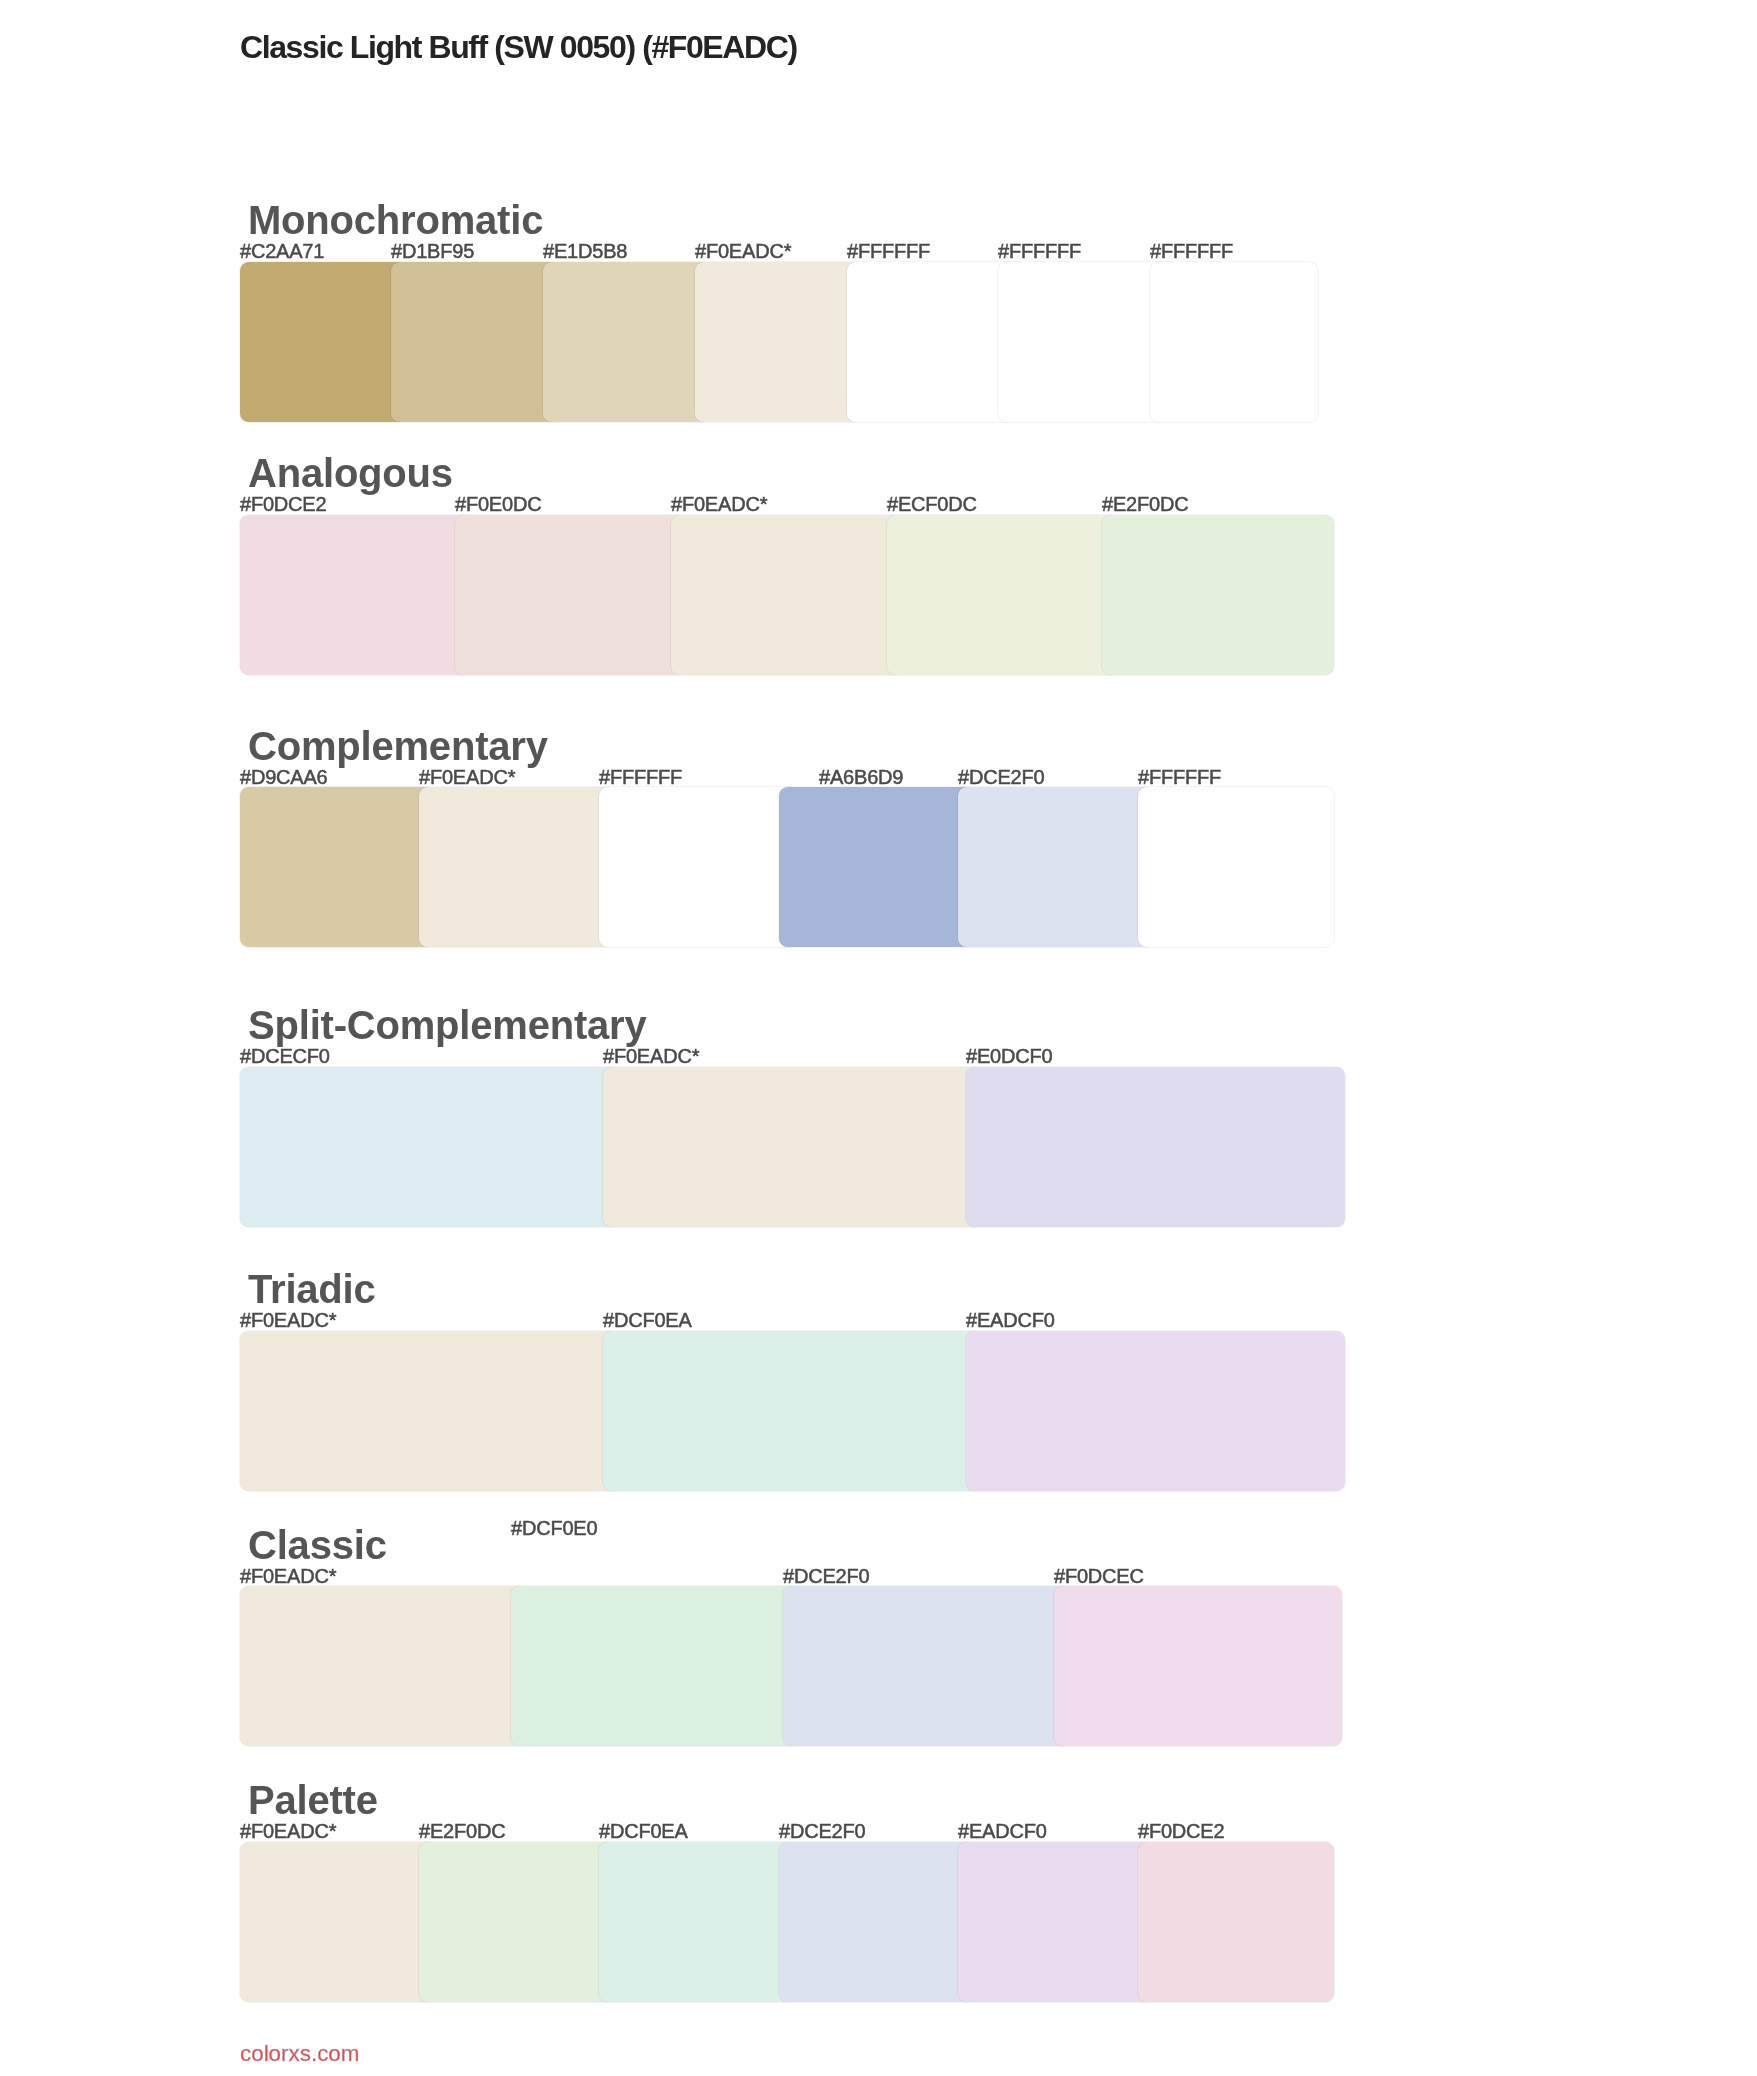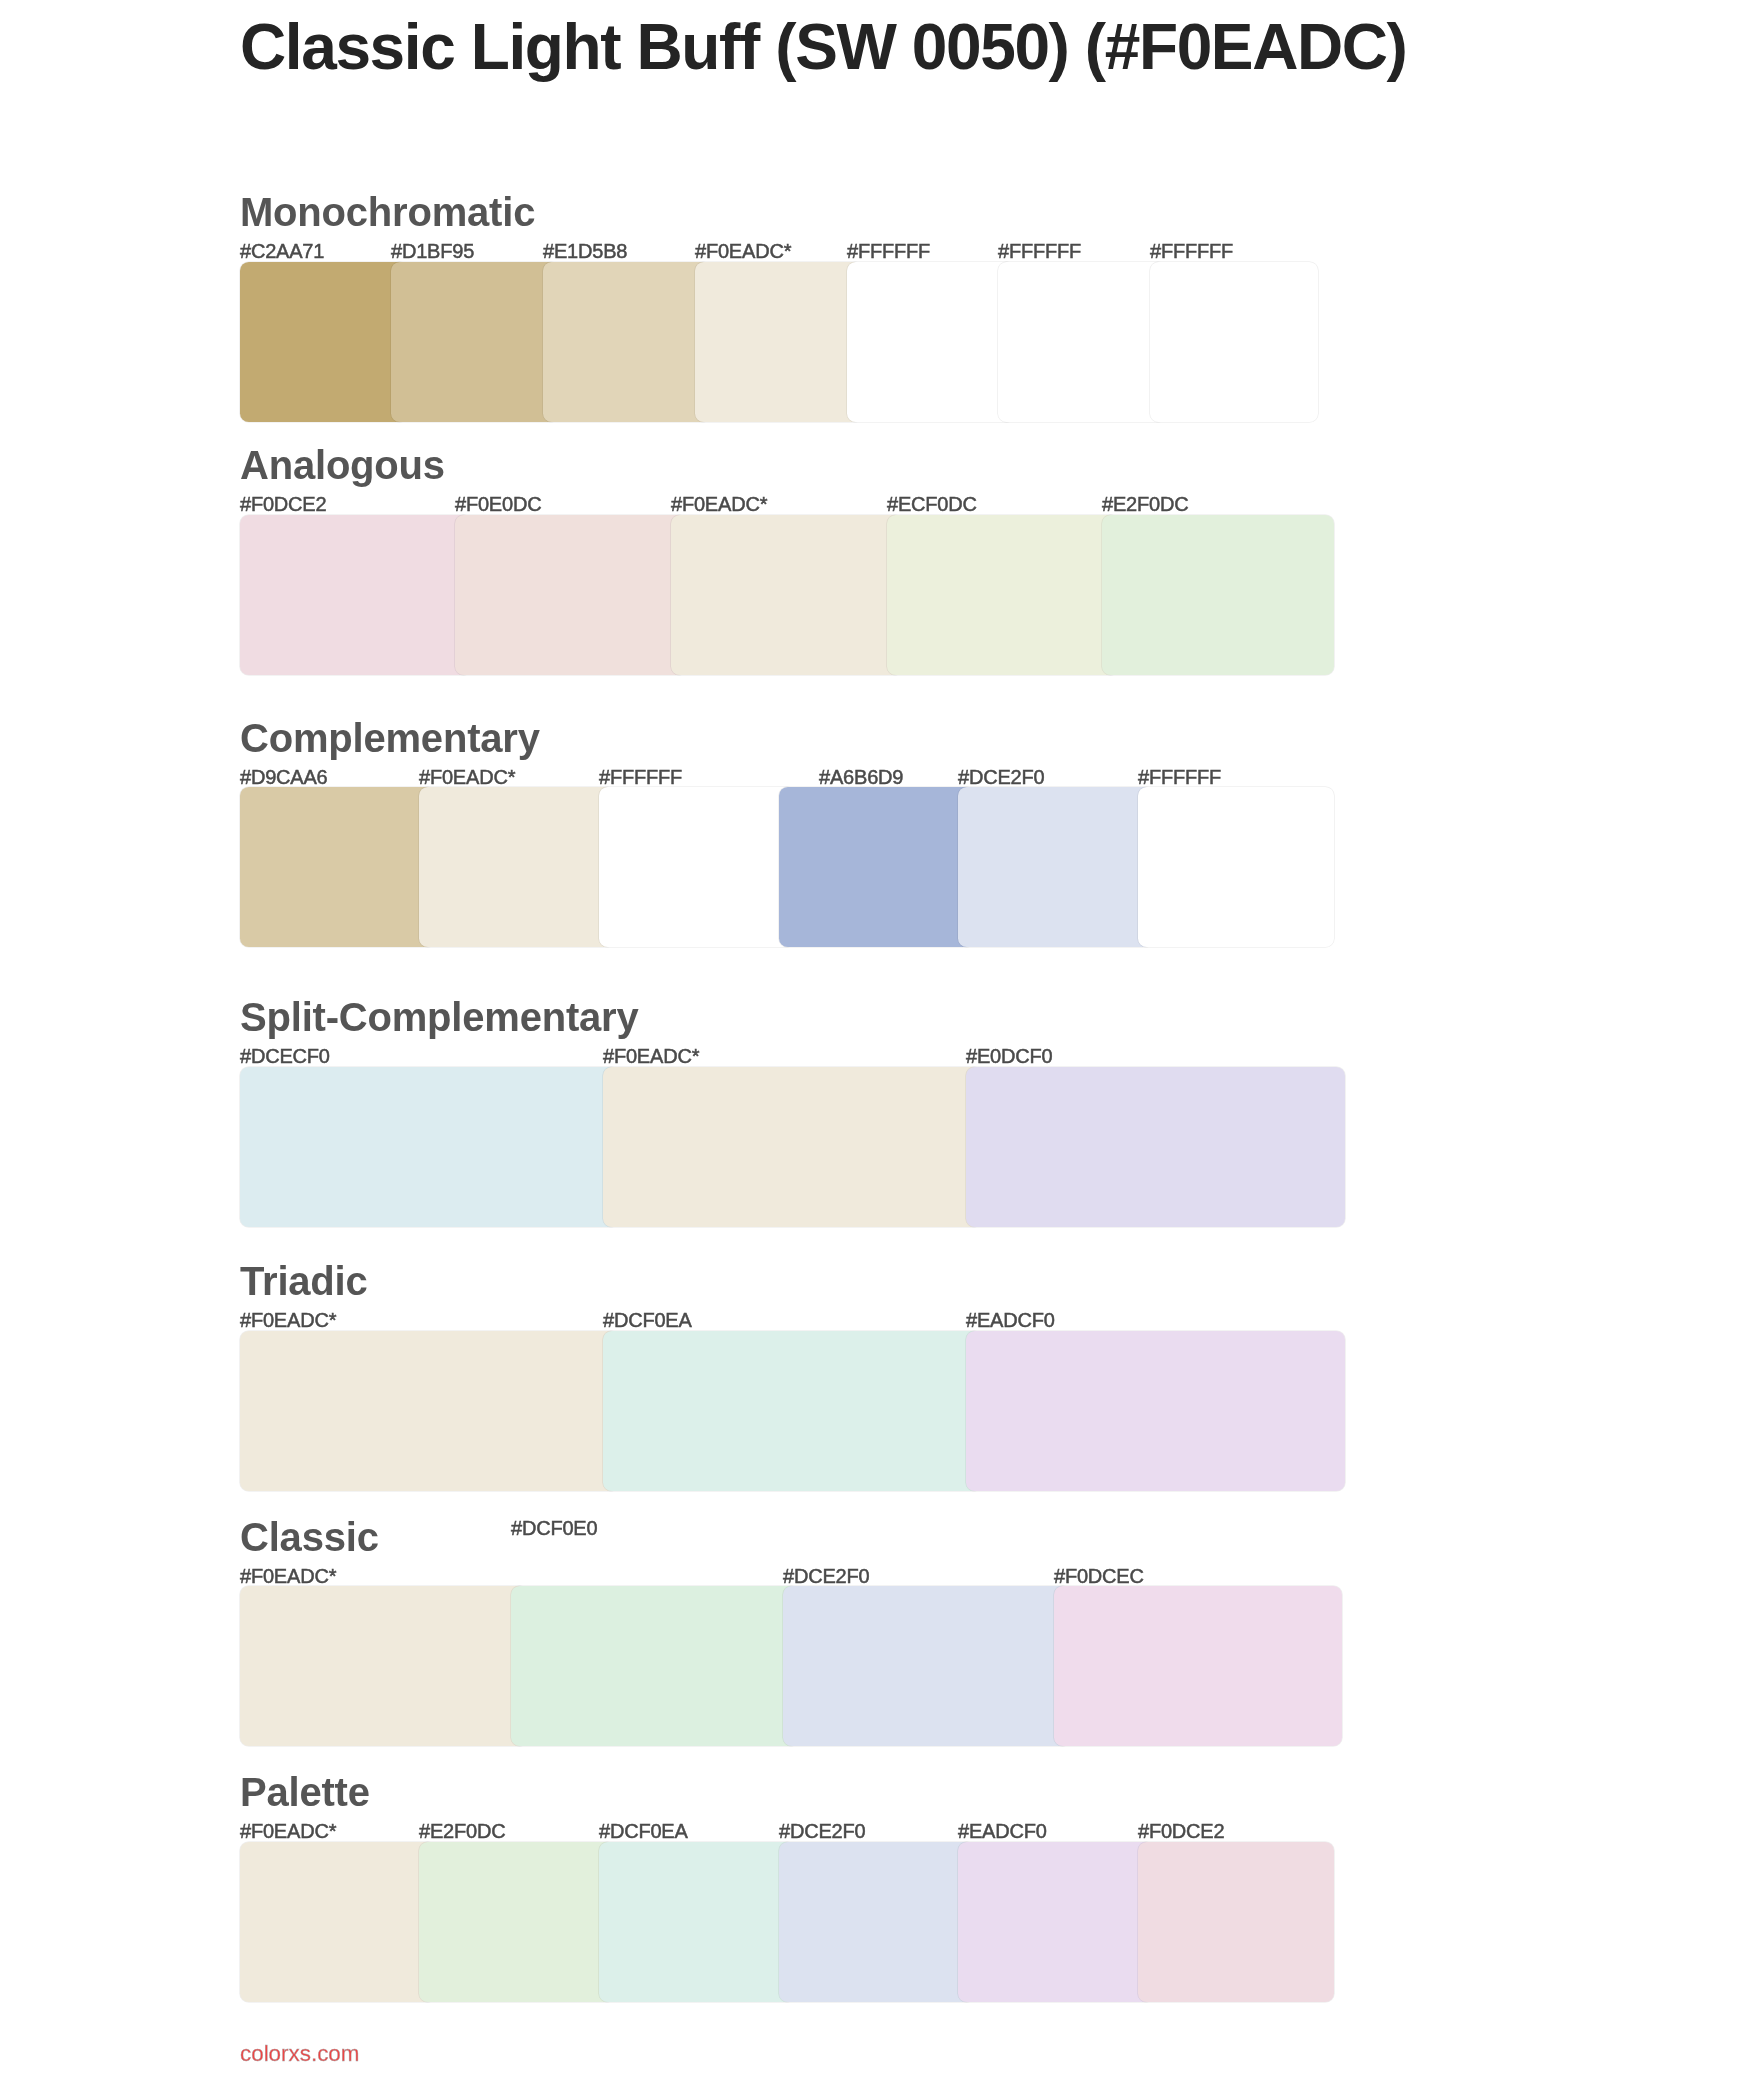--- a/index.html
+++ b/index.html
@@ -13,32 +13,32 @@
   .page {
     position: relative;
     width: 1757px; height: 2077px;
     overflow: hidden;
     background: #ffffff;
   }
 
   .page-title {
     position: absolute; left: 240px; top: 14.4px;
     margin: 0; padding: 0;
-    font-size: 64px; font-weight: bold; color: #242424;
+    font-size: 32px; font-weight: bold; color: #242424;
     line-height: 66px; letter-spacing: -1.4px;
     white-space: nowrap;
     transform: translateZ(0);
   }
   .page-title > span { display: block; }
 
   .palette-section { position: absolute; left: 0; top: 0; width: 1757px; }
 
   .section-title {
     position: absolute; left: 240px;
-    margin: 0; padding: 0;
+    margin: 8px; padding: 0;
     font-size: 40px; font-weight: bold; color: #555555;
     line-height: 48px; letter-spacing: -0.2px;
     white-space: nowrap;
     transform: translateZ(0);
   }
 
   .swatch-row, .label-row { position: absolute; left: 0; top: 0; width: 1757px; }
 
   .swatch {
     position: absolute;

